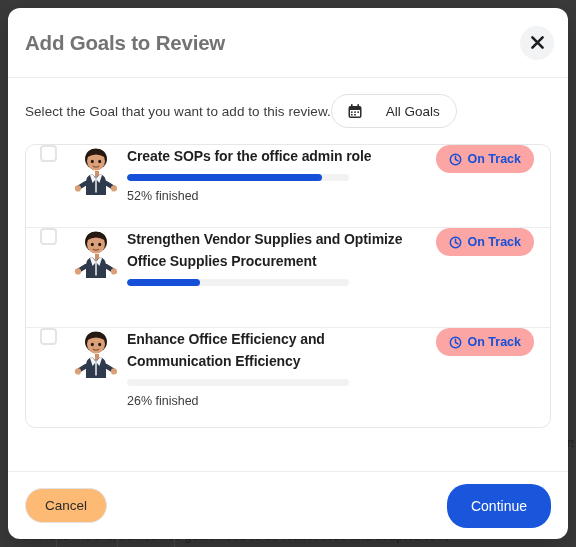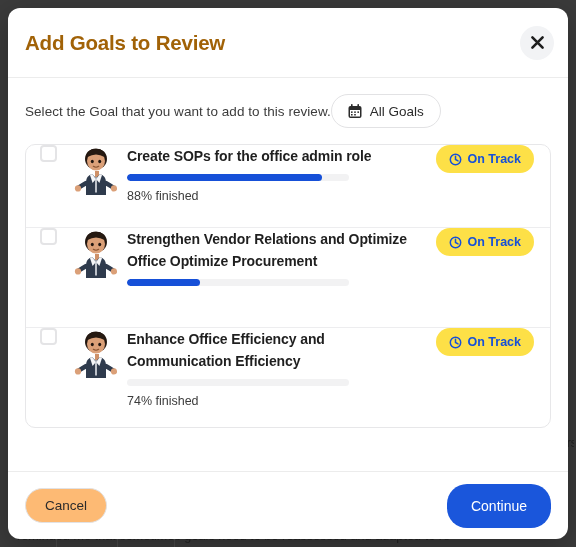--- a/index.html
+++ b/index.html
@@ -78,21 +78,21 @@
     flex: 0 0 70px;
     border-bottom: 1px solid #ececec;
     display: flex;
     align-items: center;
     padding: 0 14px 0 17px;
     box-sizing: border-box;
   }
   .modal-title {
     font-size: 20.5px;
     font-weight: 700;
-    color: #a16207;
+    color: #737373;
     letter-spacing: -.2px;
     flex: 1;
   }
   .close-btn {
     width: 34px;
     height: 34px;
     border-radius: 50%;
     background: #f2f3f5;
     border: none;
     display: flex;
@@ -117,21 +117,21 @@
     justify-content: flex-start;
   }
   .subhead-text {
     font-size: 13.5px;
     color: #3c3c3c;
     letter-spacing: .05px;
   }
   .filter-pill {
     display: inline-flex;
     align-items: center;
-    gap: 8px;
+    gap: 24px;
     height: 34px;
     padding: 0 16px;
     border: 1px solid #e2e2e4;
     border-radius: 17px;
     background: #ffffff;
     font-size: 13.5px;
     color: #2b2b2b;
     cursor: pointer;
     box-sizing: border-box;
   }
@@ -209,21 +209,21 @@
   }
 
   .status-badge {
     display: inline-flex;
     align-items: center;
     gap: 6px;
     flex: 0 0 auto;
     height: 28px;
     padding: 0 13px;
     border-radius: 14px;
-    background: #fde047;
+    background: #fca5a5;
     color: #1650d8;
     font-size: 12.5px;
     font-weight: 700;
     box-sizing: border-box;
     cursor: pointer;
   }
   .status-badge svg { display: block; }
 
   
   .modal-footer {
@@ -327,21 +327,21 @@
             <path d="M13.2 38 q-4.4 2.6 -7.6 4.6" stroke="#2f3b4d" stroke-width="4.4" fill="none" stroke-linecap="round"></path>
             <path d="M32.8 38 q4.4 2.6 7.6 4.6" stroke="#2f3b4d" stroke-width="4.4" fill="none" stroke-linecap="round"></path>
             <circle cx="5" cy="43.4" r="3.1" fill="#dba078"></circle>
             <circle cx="41" cy="43.4" r="3.1" fill="#dba078"></circle>
           </svg>
           <div class="goal-main">
             <div class="goal-title">Create SOPs for the office admin role</div>
             <div class="progress-track">
               <div class="progress-fill" style="width: 88%;"></div>
             </div>
-            <div class="goal-pct">88% finished</div>
+            <div class="goal-pct">52% finished</div>
           </div>
           <div class="status-badge">
             <span>
               <svg width="13" height="13" viewBox="0 0 13 13" aria-hidden="true">
                 <circle cx="6.5" cy="6.5" r="5.2" fill="none" stroke="#1650d8" stroke-width="1.5"></circle>
                 <path d="M6.5 3.3 V6.5 L9 7.9" fill="none" stroke="#1650d8" stroke-width="1.5" stroke-linecap="round"></path>
               </svg>
             </span>
             <span>On Track</span>
           </div>
@@ -361,21 +361,21 @@
             <path d="M13 50 v-13 q0-6 6-8 l4 4 l4-4 q6 2 6 8 v13z" fill="#2f3b4d"></path>
             <path d="M19 29 l4 5 l-3.4 4 l-2.6-8z" fill="#f5f6f8"></path>
             <path d="M27 29 l-4 5 l3.4 4 l2.6-8z" fill="#f5f6f8"></path>
             <path d="M22.2 33.5 h1.6 v14 h-1.6z" fill="#e3e5ea"></path>
             <path d="M13.2 38 q-4.4 2.6 -7.6 4.6" stroke="#2f3b4d" stroke-width="4.4" fill="none" stroke-linecap="round"></path>
             <path d="M32.8 38 q4.4 2.6 7.6 4.6" stroke="#2f3b4d" stroke-width="4.4" fill="none" stroke-linecap="round"></path>
             <circle cx="5" cy="43.4" r="3.1" fill="#dba078"></circle>
             <circle cx="41" cy="43.4" r="3.1" fill="#dba078"></circle>
           </svg>
           <div class="goal-main">
-            <div class="goal-title">Strengthen Vendor Relations and Optimize Office Optimize Procurement</div>
+            <div class="goal-title">Strengthen Vendor Supplies and Optimize Office Supplies Procurement</div>
             <div class="progress-track">
               <div class="progress-fill" style="width: 33%;"></div>
             </div>
           </div>
           <div class="status-badge">
             <span>
               <svg width="13" height="13" viewBox="0 0 13 13" aria-hidden="true">
                 <circle cx="6.5" cy="6.5" r="5.2" fill="none" stroke="#1650d8" stroke-width="1.5"></circle>
                 <path d="M6.5 3.3 V6.5 L9 7.9" fill="none" stroke="#1650d8" stroke-width="1.5" stroke-linecap="round"></path>
               </svg>
@@ -402,21 +402,21 @@
             <path d="M13.2 38 q-4.4 2.6 -7.6 4.6" stroke="#2f3b4d" stroke-width="4.4" fill="none" stroke-linecap="round"></path>
             <path d="M32.8 38 q4.4 2.6 7.6 4.6" stroke="#2f3b4d" stroke-width="4.4" fill="none" stroke-linecap="round"></path>
             <circle cx="5" cy="43.4" r="3.1" fill="#dba078"></circle>
             <circle cx="41" cy="43.4" r="3.1" fill="#dba078"></circle>
           </svg>
           <div class="goal-main">
             <div class="goal-title">Enhance Office Efficiency and Communication Efficiency</div>
             <div class="progress-track">
               <div class="progress-fill" style="width: 0%;"></div>
             </div>
-            <div class="goal-pct">74% finished</div>
+            <div class="goal-pct">26% finished</div>
           </div>
           <div class="status-badge">
             <span>
               <svg width="13" height="13" viewBox="0 0 13 13" aria-hidden="true">
                 <circle cx="6.5" cy="6.5" r="5.2" fill="none" stroke="#1650d8" stroke-width="1.5"></circle>
                 <path d="M6.5 3.3 V6.5 L9 7.9" fill="none" stroke="#1650d8" stroke-width="1.5" stroke-linecap="round"></path>
               </svg>
             </span>
             <span>On Track</span>
           </div>

